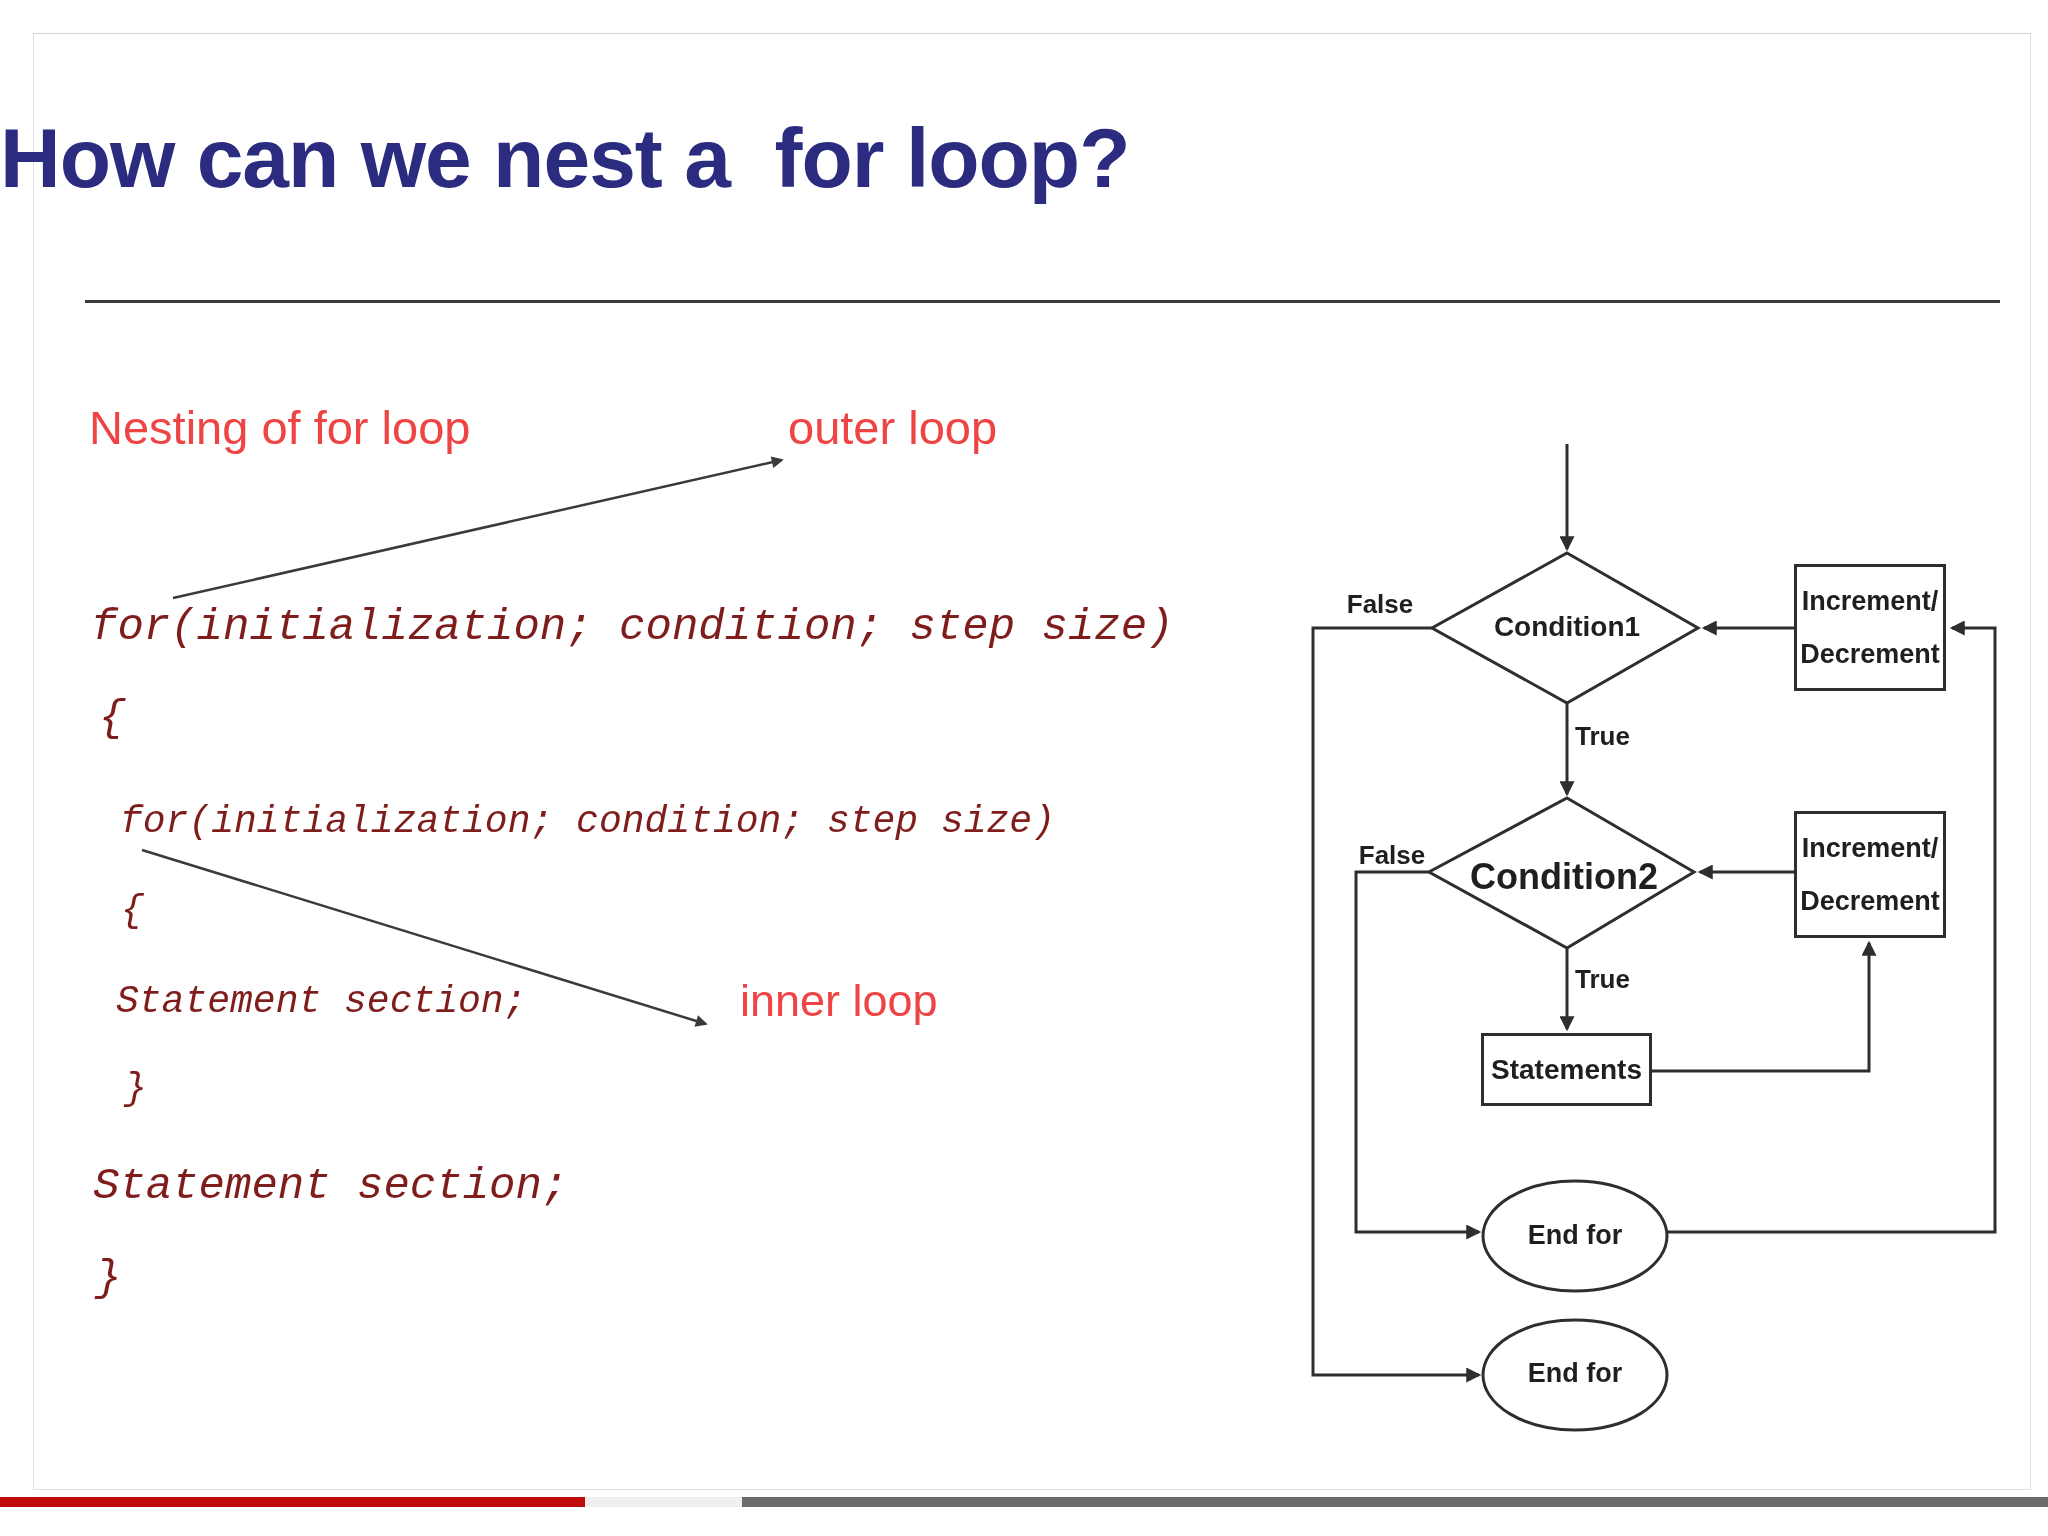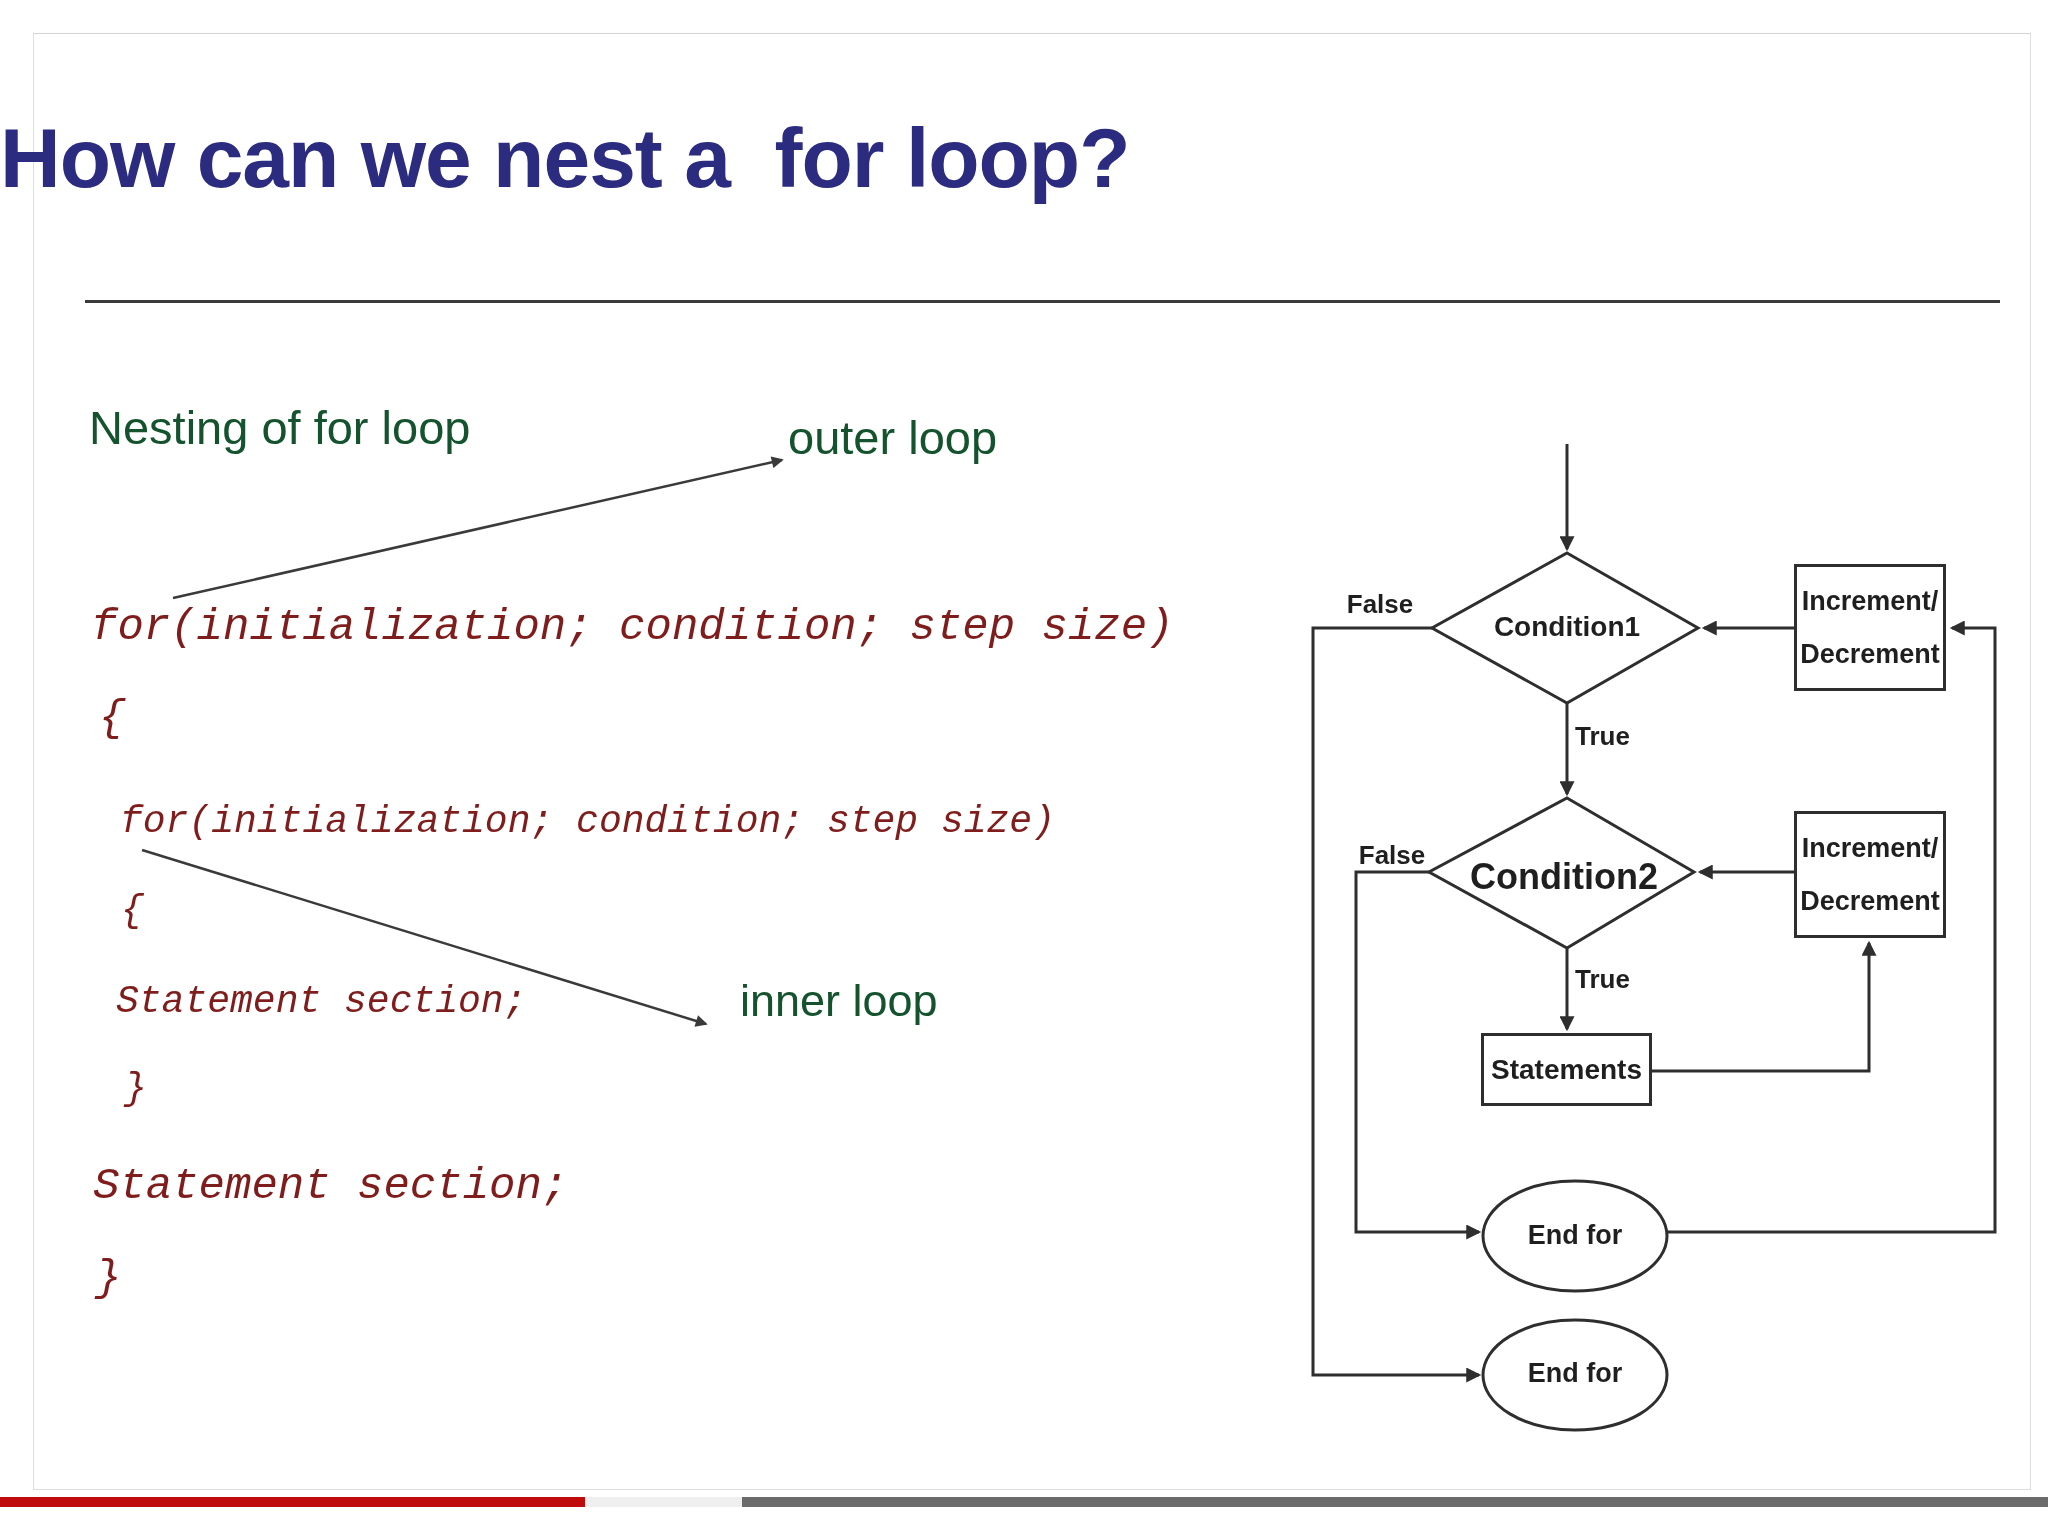--- a/index.html
+++ b/index.html
@@ -13,23 +13,23 @@
   }
   .page-title {
     position:absolute; left:0; top:112px; width:2048px; text-align:left;
     font-size:84px; font-weight:bold; color:#2b2b80; letter-spacing:-1px;
     white-space:pre; line-height:1.1;
   }
   .divider {
     position:absolute; left:85px; top:300px; width:1915px; height:3px;
     background:#3a3a3a;
   }
-  .lbl { position:absolute; color:#14532d; line-height:1.1; z-index:3; }
+  .lbl { position:absolute; color:#ef4444; line-height:1.1; z-index:3; }
   .lbl-nesting { left:89px; top:402px; font-size:47px; }
-  .lbl-outer   { left:788px; top:412px; font-size:47px; }
+  .lbl-outer   { left:788px; top:402px; font-size:47px; }
   .lbl-inner   { left:740px; top:976px; font-size:45px; }
   .code {
     position:absolute; font-family:"Liberation Mono", monospace;
     font-style:italic; color:#7f1d1d; line-height:1.1; z-index:1;
     white-space:pre;
   }
   .c1 { left:91px;  top:603px;  font-size:44px; }
   .c2 { left:99px;  top:694px;  font-size:44px; }
   .c3 { left:120px; top:801px;  font-size:38px; }
   .c4 { left:121px; top:890px;  font-size:38px; }

